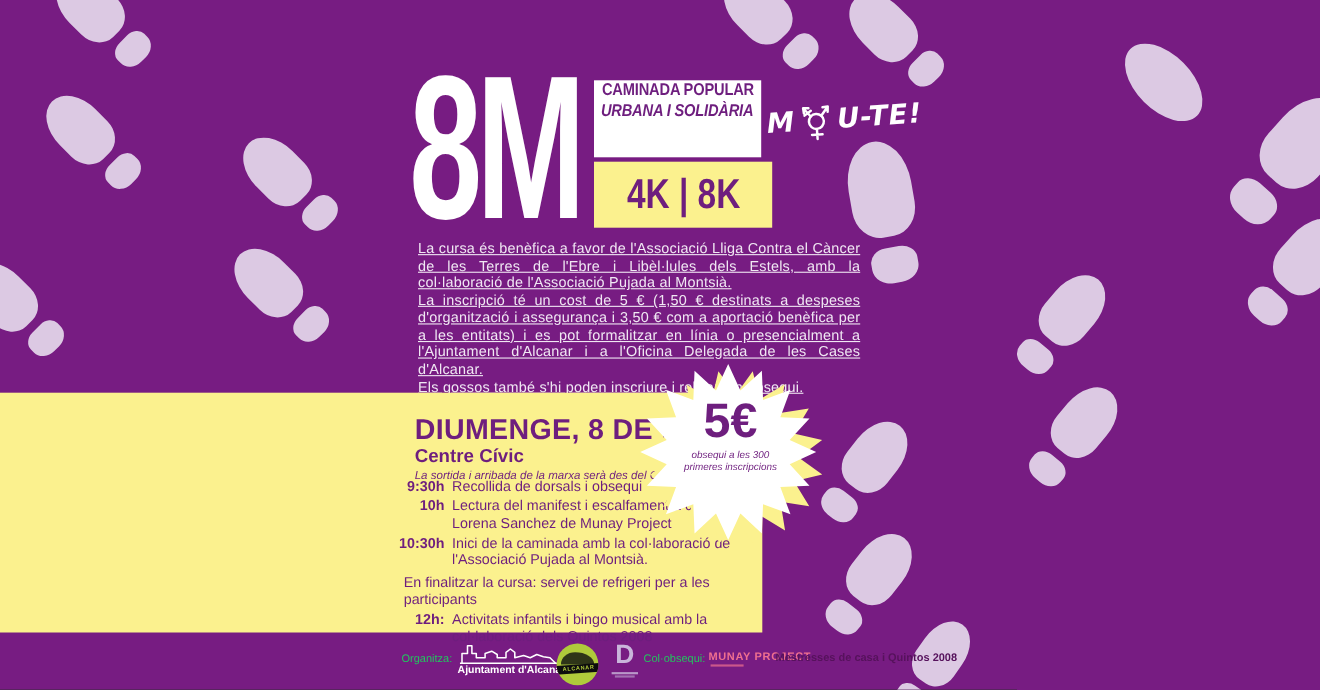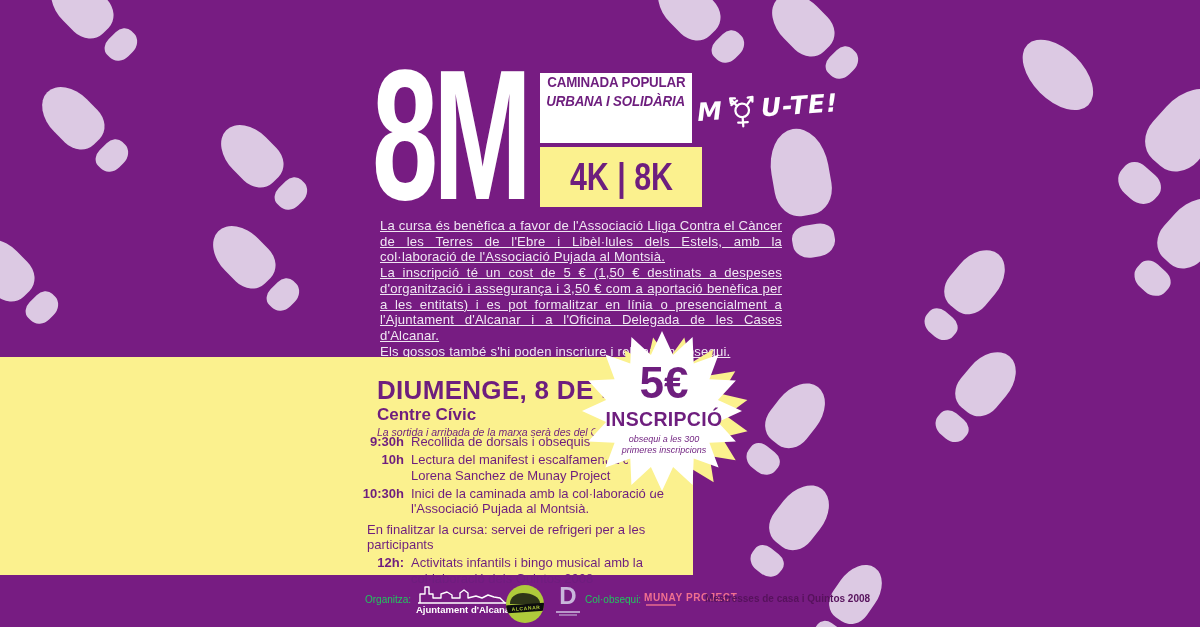--- a/index.html
+++ b/index.html
@@ -182,21 +182,21 @@
     <p>Els gossos també s'hi poden inscriure i rebran un obsequi.</p>
   </div>
 
   <div class="band">
     <div class="day">DIUMENGE, 8 DE MARÇ</div>
     <div class="venue">Centre Cívic</div>
     <div class="vnote">La sortida i arribada de la marxa serà des del Centre Cívic</div>
     <div class="sched">
       <div class="srow">
         <span class="t">9:30h</span>
-        <span class="d">Recollida de dorsals i obsequis</span>
+        <span class="d">Recollida de dorsals i obsequi</span>
       </div>
       <div class="srow">
         <span class="t">10h</span>
         <span class="d">Lectura del manifest i escalfament a càrrec de Lorena Sanchez de Munay Project</span>
       </div>
       <div class="srow">
         <span class="t">10:30h</span>
         <span class="d">Inici de la caminada amb la col·laboració de l'Associació Pujada al Montsià.</span>
       </div>
       <div class="finish">
@@ -210,21 +210,20 @@
     </div>
   </div>
 
   <div class="burst-wrap">
     <svg width="172" height="172" viewBox="0 0 172 172">
       <polygon fill="#FBF18E" points="169.5,104.3 143.8,110.6 157.7,133.2 131.5,129.1 135.7,155.3 113.0,141.6 106.9,167.4 91.2,146.0 75.7,167.5 69.4,141.8 46.8,155.7 50.9,129.5 24.7,133.7 38.4,111.0 12.6,104.9 34.0,89.2 12.5,73.7 38.2,67.4 24.3,44.8 50.5,48.9 46.3,22.7 69.0,36.4 75.1,10.6 90.8,32.0 106.3,10.5 112.6,36.2 135.2,22.3 131.1,48.5 157.3,44.3 143.6,67.0 169.4,73.1 148.0,88.8"></polygon>
       <polygon fill="#FFFFFF" points="164.0,84.0 139.9,95.1 157.9,114.6 131.4,115.7 140.6,140.6 115.7,131.4 114.6,157.9 95.1,139.9 84.0,164.0 72.9,139.9 53.4,157.9 52.3,131.4 27.4,140.6 36.6,115.7 10.1,114.6 28.1,95.1 4.0,84.0 28.1,72.9 10.1,53.4 36.6,52.3 27.4,27.4 52.3,36.6 53.4,10.1 72.9,28.1 84.0,4.0 95.1,28.1 114.6,10.1 115.7,36.6 140.6,27.4 131.4,52.3 157.9,53.4 139.9,72.9"></polygon>
     </svg>
     <div class="burst-content">
       <div class="price">5€</div>
-      <div class="insc">INSCRIPCIÓ</div>
       <div class="bnote">
         <div>obsequi a les 300</div>
         <div>primeres inscripcions</div>
       </div>
     </div>
   </div>
 
   <span class="flabel" style="left:365px;top:594px">Organitza:</span>
 
   <svg class="skyline" width="90" height="23" viewBox="0 0 90 23">

